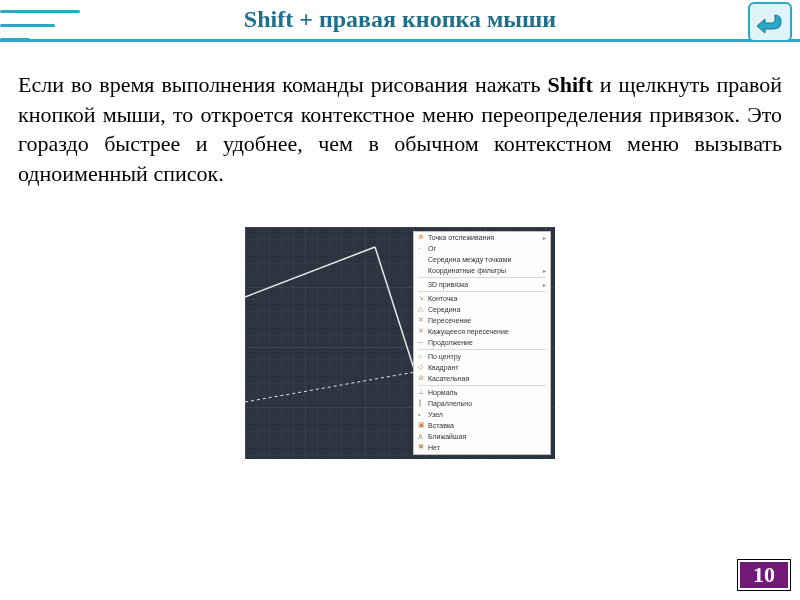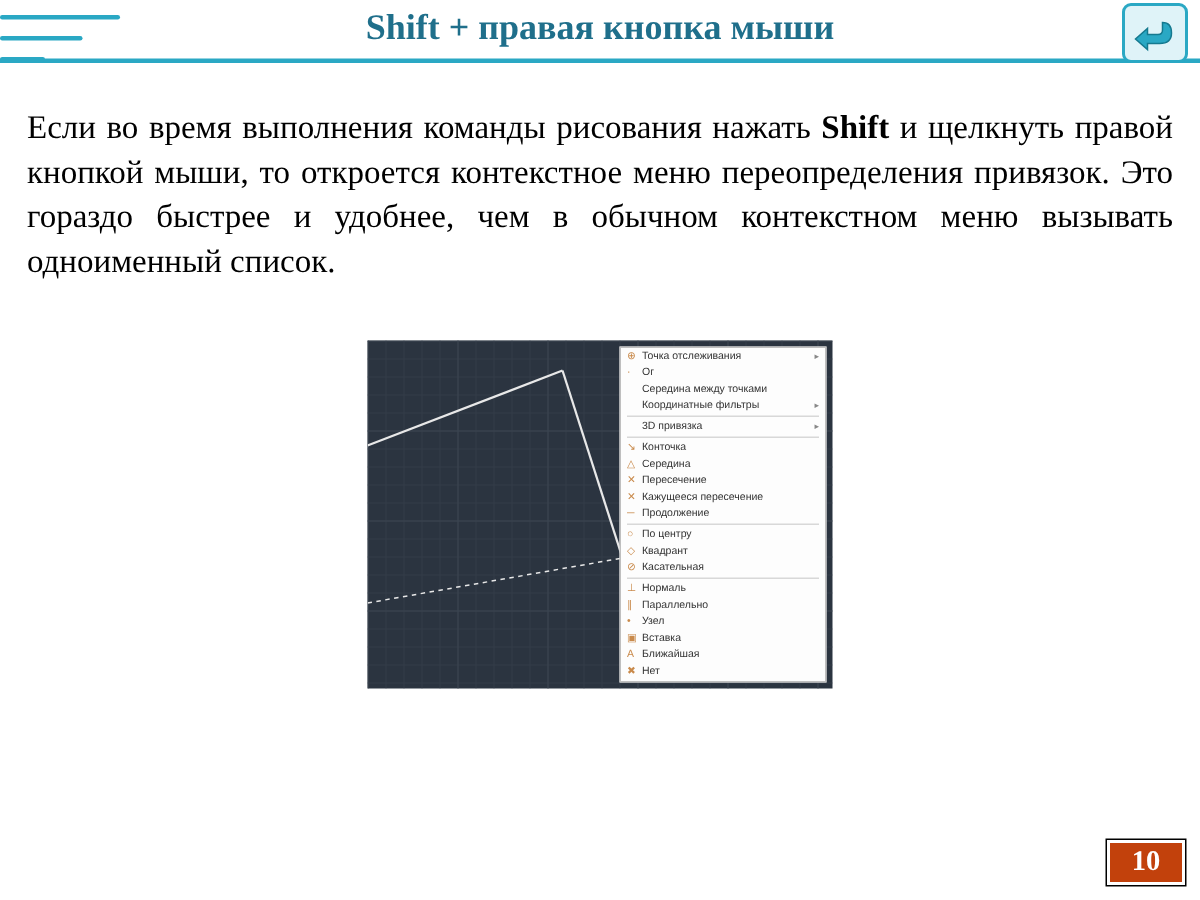--- a/index.html
+++ b/index.html
@@ -75,22 +75,22 @@
   .menu .item {
     display:flex; align-items:center;
     height:11px; padding:0 4px;
     white-space:nowrap;
   }
   .menu .item .ic { width:10px; display:inline-block; color:#c98a4b; font-size:7px;}
   .menu .sep { height:1px; background:#d8d8d8; margin:1px 4px;}
   .menu .arrow::after { content:"▸"; margin-left:auto; font-size:6px; color:#888;}
   .page-num {
     position:absolute; right:10px; bottom:10px;
-    background:#c2410c; color:#fff;
-    font-weight:bold; font-size:19px;
+    background:#701a75; color:#fff;
+    font-weight:bold; font-size:22px;
     width:52px; height:30px;
     display:flex; align-items:center; justify-content:center;
     border:2px solid #fff;
     box-shadow: 0 0 0 1px #000;
   }
 </style>
 </head>
 <body>
 
 <div class="deco">

